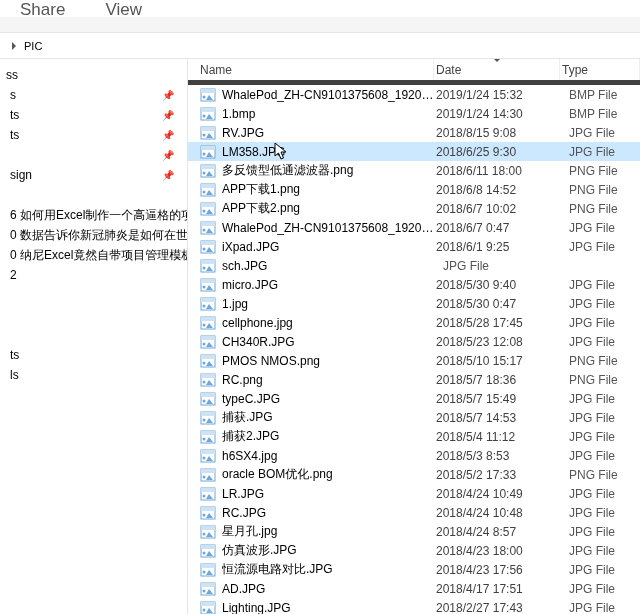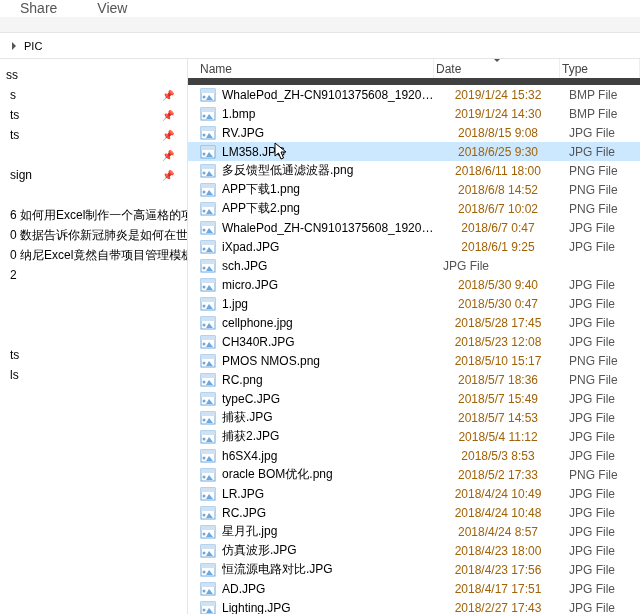--- a/index.html
+++ b/index.html
@@ -10,21 +10,21 @@
     color: #000;
     overflow: hidden;
     width: 640px;
     height: 614px;
   }
   .tabs {
     height: 17px;
     display: flex;
     align-items: flex-start;
     padding-left: 20px;
-    font-size: 14px;
+    font-size: 17px;
     color: #555;
   }
   .tabs span { margin-right: 40px; }
   .ribbon {
     height: 16px;
     background: #f5f5f5;
     border-bottom: 1px solid #e5e5e5;
   }
   .breadcrumb {
     height: 26px;
@@ -69,21 +69,21 @@
     font-size: 10px;
     padding-right: 6px;
   }
   .content {
     flex: 1;
     overflow: hidden;
   }
   .headers {
     display: flex;
     height: 26px;
-    border-bottom: 7px solid #404040;
+    border-bottom: 5px solid #404040;
     color: #444;
     font-size: 12px;
   }
   .col-name { width: 246px; padding-left: 12px; }
   .col-date { width: 126px; padding-left: 2px; position:relative;}
   .col-type { flex: 1; padding-left: 2px; }
   .col-date .sort {
     position:absolute;
     left:50%; top:-1px;
     transform:translateX(-50%);
@@ -104,21 +104,21 @@
     background: #cce8ff;
   }
   .row .c-name {
     width: 246px;
     padding-left: 12px;
     display: flex;
     align-items: center;
     white-space: nowrap;
     overflow: hidden;
   }
-  .row .c-date { width: 126px; padding-left: 2px; color:#a16207; white-space:nowrap;text-align:center;}
+  .row .c-date { width: 126px; padding-left: 2px; color:#404040; white-space:nowrap;}
   .row .c-type { flex: 1; padding-left: 2px; color:#555; white-space:nowrap;margin-left:7px;}
   .ficon {
     width: 16px; height: 14px;
     margin-right: 6px;
     flex-shrink: 0;
     position: relative;
   }
   .ficon svg { width:16px; height:14px; display:block;}
   .fname {
     white-space: nowrap;

